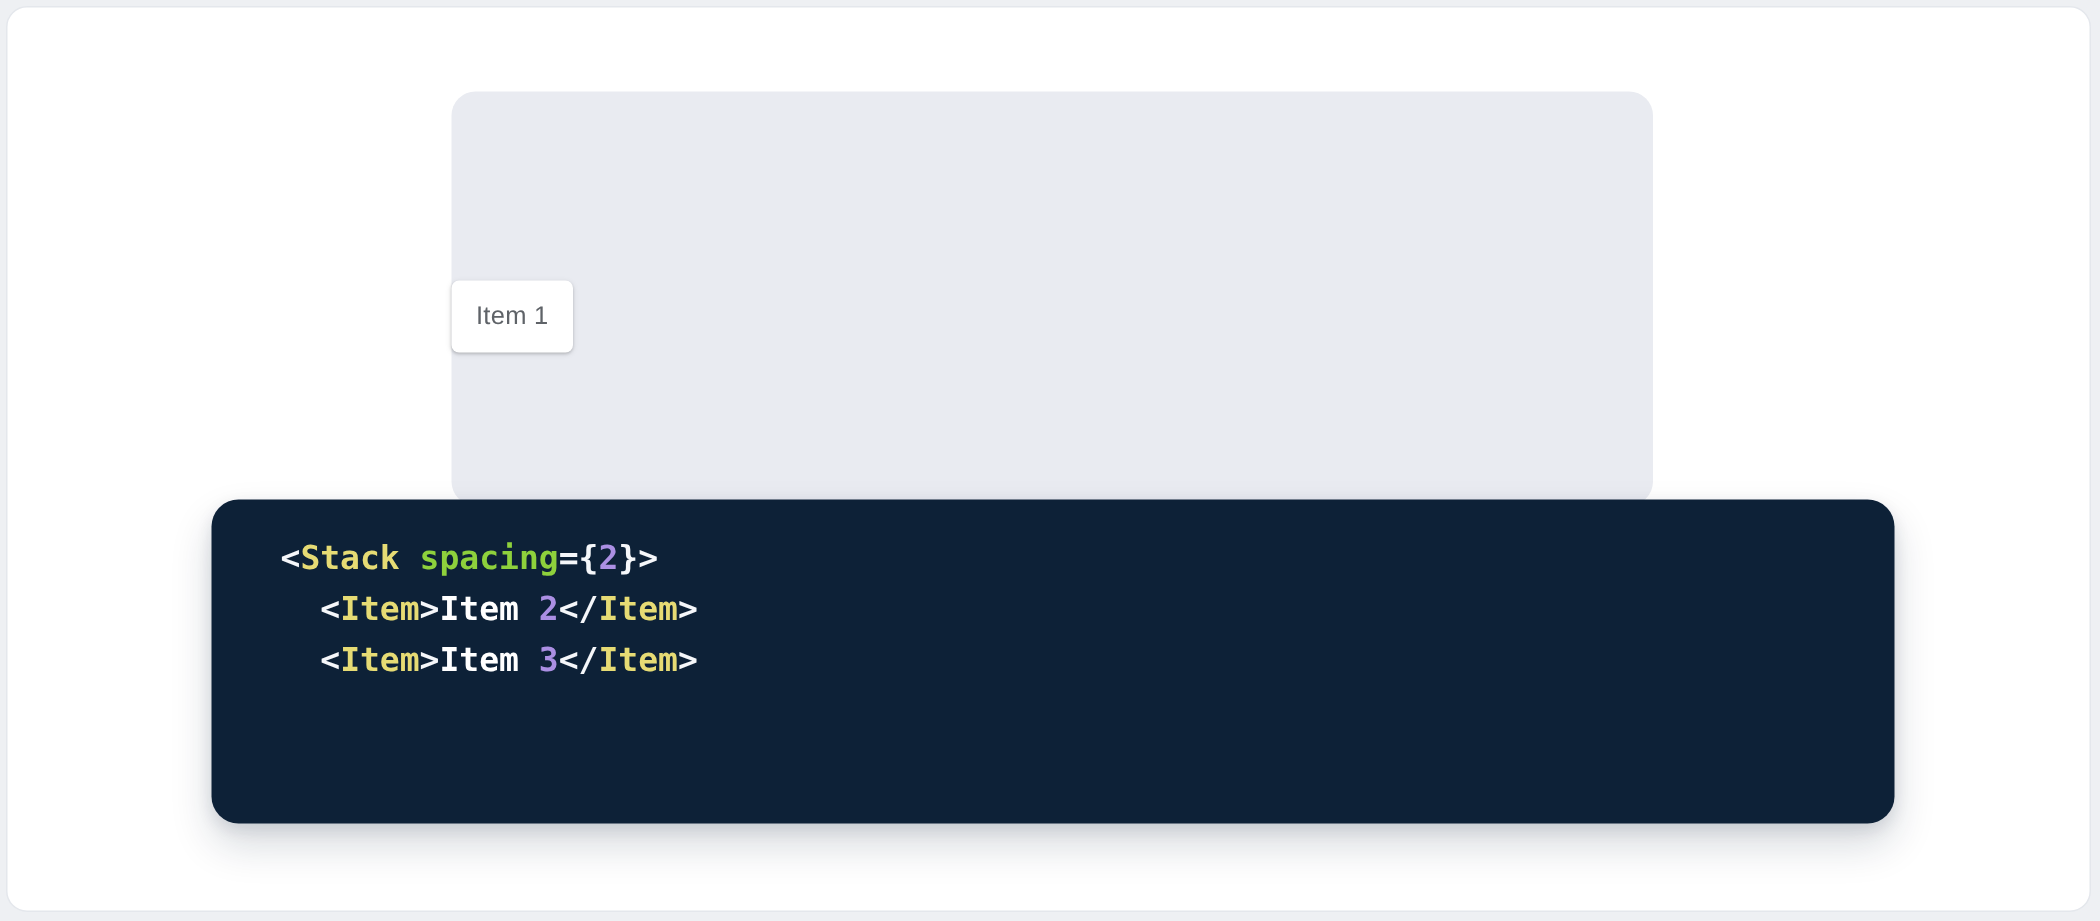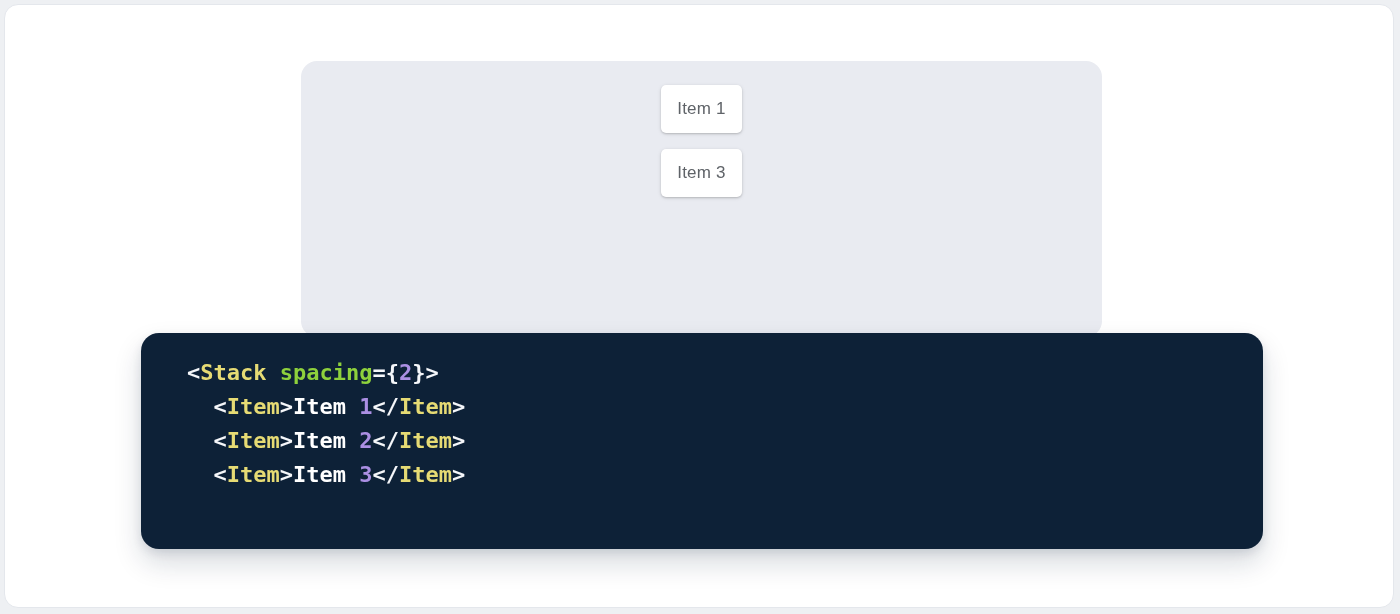--- a/index.html
+++ b/index.html
@@ -28,23 +28,23 @@
   .demo-panel {
     position: absolute;
     left: 296px;
     top: 56px;
     width: 801px;
     height: 276px;
     box-sizing: border-box;
     background: var(--panelBg, #e9ebf1);
     border-radius: 16px;
     display: flex;
-    flex-direction: column;
+    flex-direction: row;
     align-items: center;
-    gap: 16px;
+    gap: 38px;
     padding-top: 24px;
   }
   .stack-item {
     width: 81px;
     height: 48px;
     box-sizing: border-box;
     background: var(--itemBg, #ffffff);
     border-radius: 5px;
     display: flex;
     align-items: center;
@@ -80,23 +80,19 @@
   .tok-plain       { color: var(--tokPlain, #ffffff); }
 </style>
 </head>
 <body>
 
 <div class="frame">
   <div class="demo-panel" id="demo-panel">
       <div class="stack-item">
         <span>Item 1</span>
       </div>
-      <div class="stack-item">
-        <span>Item 3</span>
-      </div>
     </div>
   <div class="code-block" id="code-block">
       <div class="code-line"><span class="tok-punctuation">&lt;</span><span class="tok-tag">Stack</span><span class="tok-plain"> </span><span class="tok-attr">spacing</span><span class="tok-punctuation">={</span><span class="tok-number">2</span><span class="tok-punctuation">}&gt;</span></div>
-      <div class="code-line"><span class="tok-plain">  </span><span class="tok-punctuation">&lt;</span><span class="tok-tag">Item</span><span class="tok-punctuation">&gt;</span><span class="tok-plain">Item </span><span class="tok-number">1</span><span class="tok-punctuation">&lt;/</span><span class="tok-tag">Item</span><span class="tok-punctuation">&gt;</span></div>
       <div class="code-line"><span class="tok-plain">  </span><span class="tok-punctuation">&lt;</span><span class="tok-tag">Item</span><span class="tok-punctuation">&gt;</span><span class="tok-plain">Item </span><span class="tok-number">2</span><span class="tok-punctuation">&lt;/</span><span class="tok-tag">Item</span><span class="tok-punctuation">&gt;</span></div>
       <div class="code-line"><span class="tok-plain">  </span><span class="tok-punctuation">&lt;</span><span class="tok-tag">Item</span><span class="tok-punctuation">&gt;</span><span class="tok-plain">Item </span><span class="tok-number">3</span><span class="tok-punctuation">&lt;/</span><span class="tok-tag">Item</span><span class="tok-punctuation">&gt;</span></div>
     </div>
 </div>
 
 </body></html>

